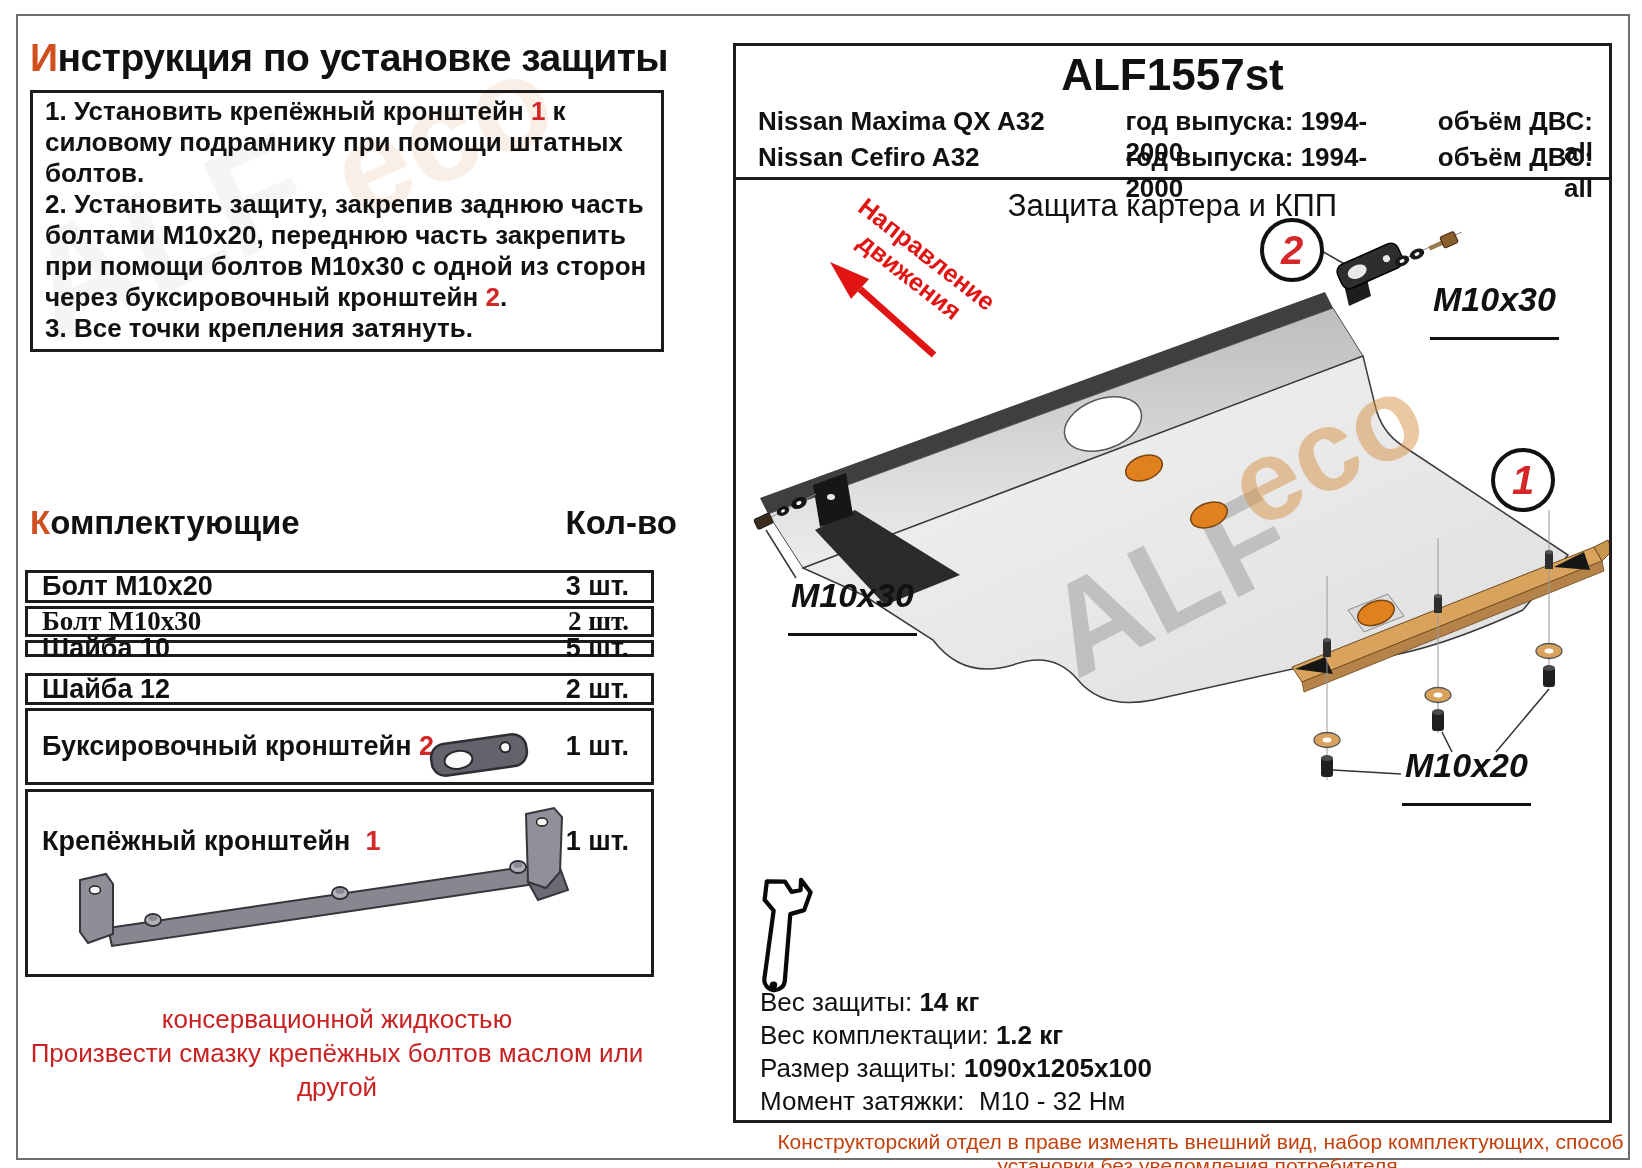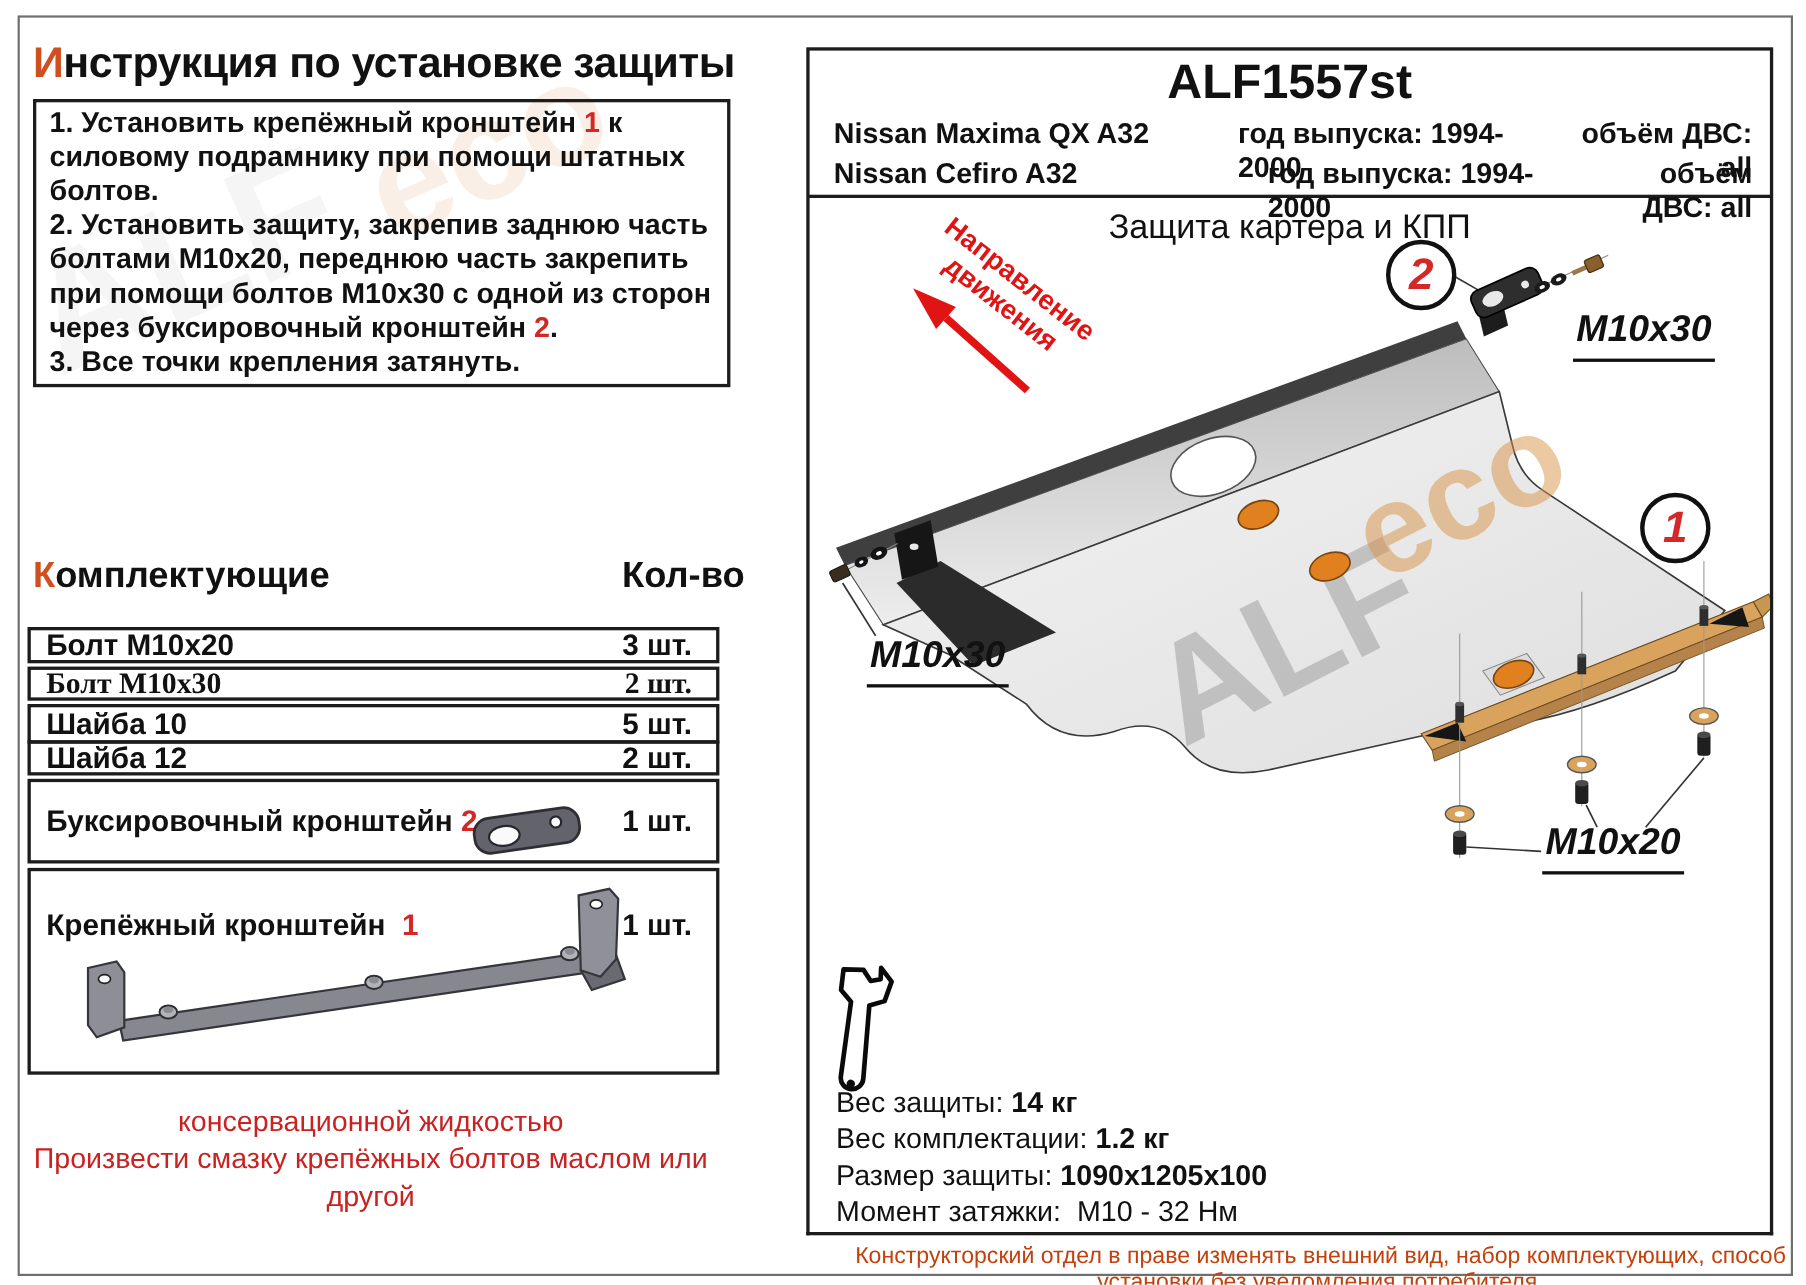--- a/index.html
+++ b/index.html
@@ -25,21 +25,21 @@
   .hdr-box{left:733px;top:43px;width:879px;height:137px;border:3px solid #1c1c1c;box-sizing:border-box;padding-left:37px;}
   .hdr-code{position:absolute;left:0;top:4px;width:100%;text-align:center;font-size:44px;font-weight:bold;}
   .veh-row{position:absolute;left:0;width:100%;display:flex;font-size:26px;font-weight:bold;box-sizing:border-box;padding:0 16px 0 22px;}
   .veh-row .vname{width:44%;}
   .veh-row .vyear{width:34%;}
   .veh-row .veng{flex:1;text-align:right;}
   .draw-box{left:733px;top:180px;width:879px;height:943px;border:3px solid #1c1c1c;border-top-width:0;box-sizing:border-box;}
   .draw-title{position:absolute;left:0;top:8px;width:100%;text-align:center;font-size:31px;font-weight:500;}
   .direction-text{position:absolute;left:95px;top:57px;width:175px;transform:rotate(38deg);color:#e11414;font-size:25px;font-weight:600;line-height:1.12;text-align:center;}
   .callout{position:absolute;width:56px;height:56px;border:4px solid #111;border-radius:50%;background:#fff;display:flex;align-items:center;justify-content:center;font-size:40px;font-weight:bold;font-style:italic;color:#d42727;}
-  .bolt-label{position:absolute;font-size:34px;font-weight:bold;font-style:italic;border-bottom:3px solid #111;padding:0 3px 7px 3px;white-space:nowrap;}
+  .bolt-label{position:absolute;font-size:34px;font-weight:bold;font-style:italic;border-bottom:3px solid #111;padding:0 3px 18px 3px;white-space:nowrap;}
   .specs{position:absolute;left:24px;top:806px;font-size:26px;line-height:33px;}
   .specs .sline{white-space:nowrap;}
   .specs b{font-weight:bold;}
   .fineprint{left:761px;top:1130px;width:879px;text-align:center;font-size:21px;color:#c2410c;}
   svg text{font-family:"Liberation Sans",sans-serif;}
 </style>
 </head>
 <body>
 
 <div class="abs page-frame"></div>
@@ -63,21 +63,21 @@
 <div class="abs qty-header">Кол-во</div>
 
 <div class="abs part-row" style="top:570px;height:33px;gap:36px;">
   <span class="pname">Болт М10х20</span>
   <span class="pqty">3 шт.</span>
 </div>
 <div class="abs part-row" style="top:606px;height:31px;font-family:Liberation Serif, serif;">
   <span class="pname">Болт М10х30</span>
   <span class="pqty">2 шт.</span>
 </div>
-<div class="abs part-row" style="top:640px;height:36px;">
+<div class="abs part-row" style="top:640px;height:17px;">
   <span class="pname">Шайба 10</span>
   <span class="pqty">5 шт.</span>
 </div>
 <div class="abs part-row" style="top:673px;height:32px;">
   <span class="pname">Шайба 12</span>
   <span class="pqty">2 шт.</span>
 </div>
 
 <div class="abs part-row" style="top:708px;height:77px;">
   <span class="pname"><span>Буксировочный кронштейн </span><span class="accent-num">2</span></span>
@@ -121,21 +121,21 @@
   <span>Произвести смазку крепёжных болтов маслом или другой</span>
 </div>
 
 <div class="abs hdr-box">
   <div class="hdr-code">ALF1557st</div>
   <div class="veh-row" style="top:60px;">
     <span class="vname">Nissan Maxima QX A32</span>
     <span class="vyear">год выпуска: 1994-2000</span>
     <span class="veng">объём ДВС: all</span>
   </div>
-  <div class="veh-row" style="top:96px;gap:27px;">
+  <div class="veh-row" style="top:96px;">
     <span class="vname">Nissan Cefiro A32</span>
     <span class="vyear">год выпуска: 1994-2000</span>
     <span class="veng">объём ДВС: all</span>
   </div>
 </div>
 
 <div class="abs draw-box">
   <div class="draw-title">Защита картера и КПП</div>
 
   <svg width="873" height="937" viewBox="0 0 873 937" style="position:absolute;left:0;top:0;">

